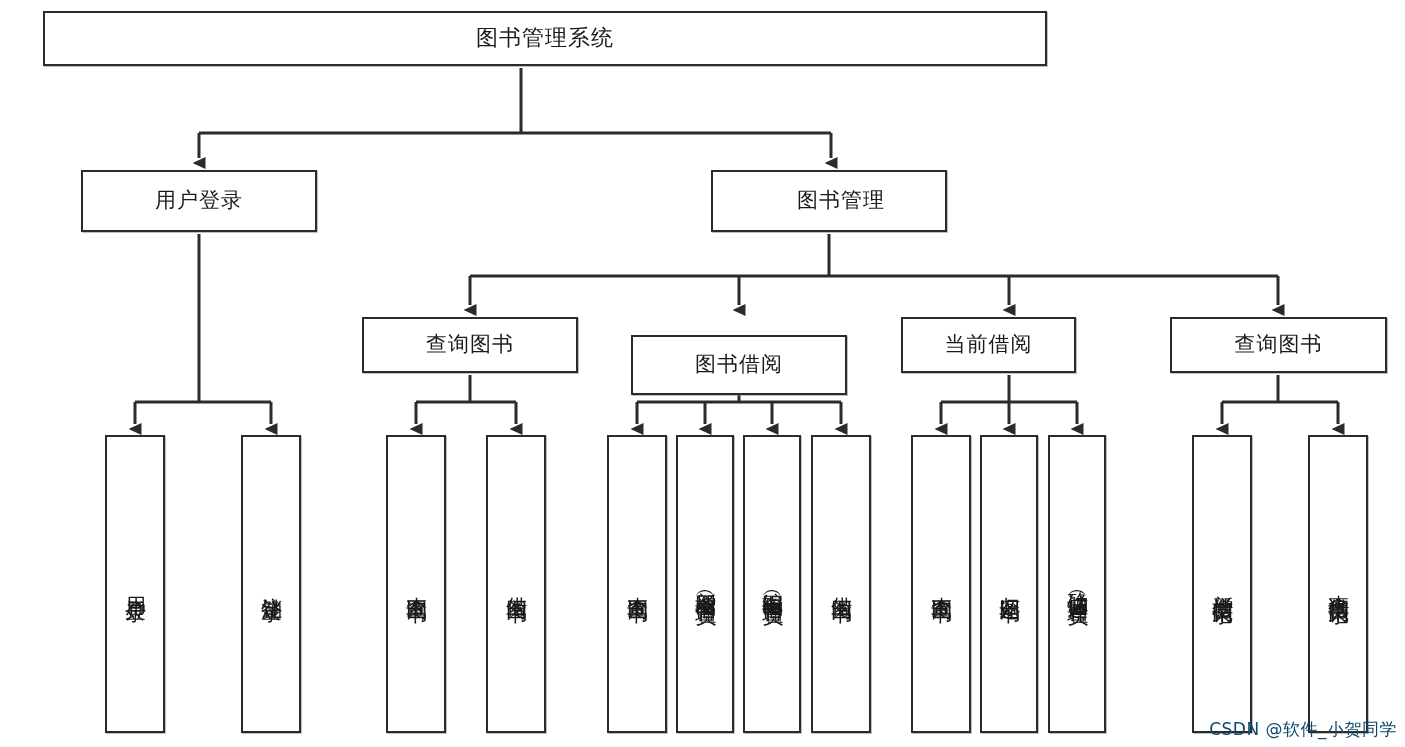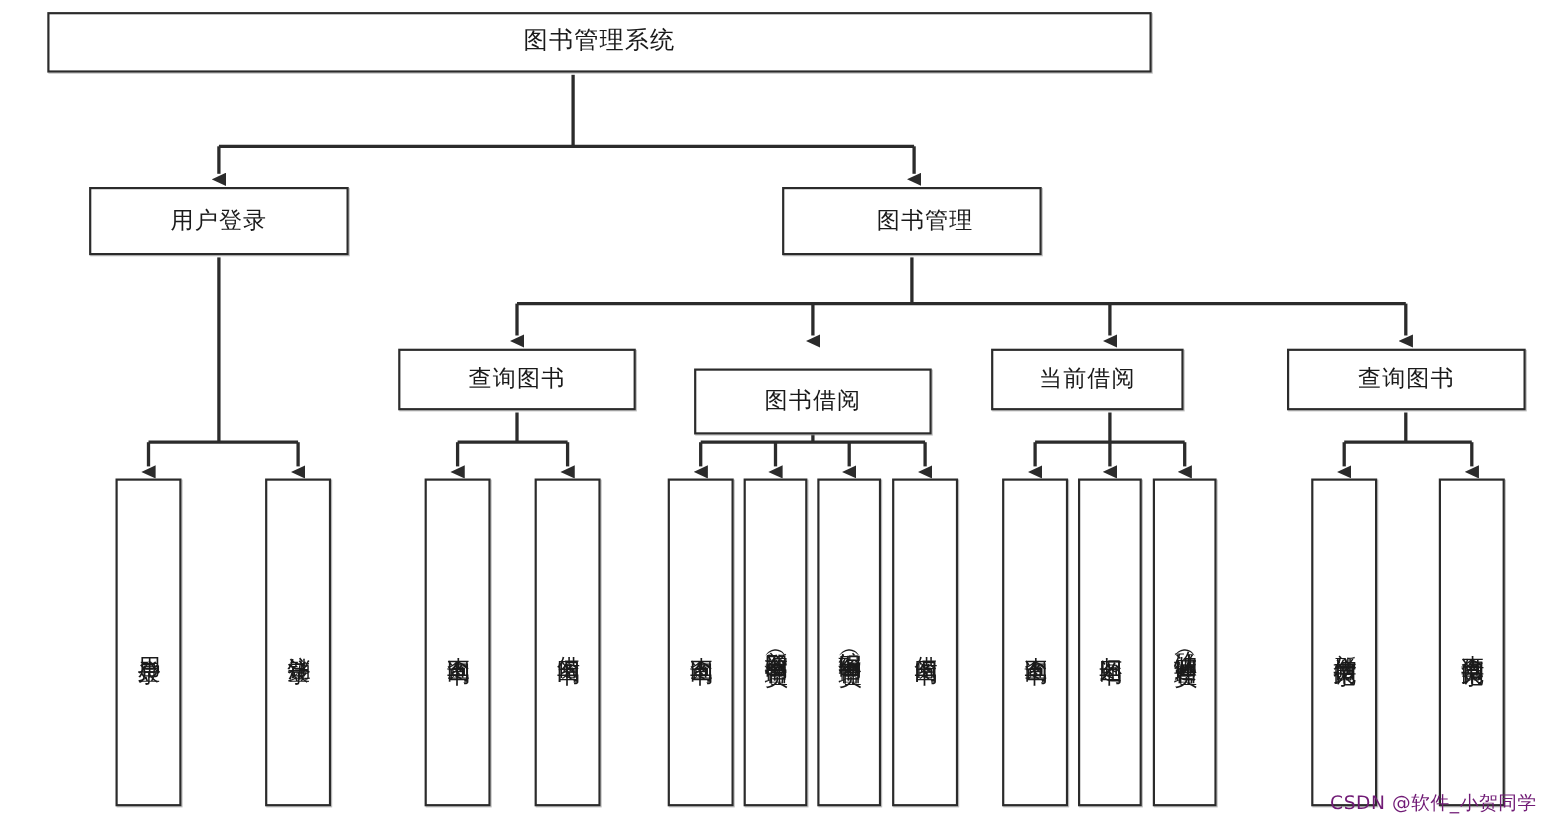--- a/index.html
+++ b/index.html
@@ -60,21 +60,21 @@
   }
   .node.root {
     font-size: 22px;
     margin-left: 24px;
   }
   #watermark {
     position: absolute;
     right: 8px;
     bottom: 6px;
     font-size: 17px;
-    color: #701a75;
+    color: #0c4a6e;
     letter-spacing: 0.5px;
     white-space: nowrap;
     user-select: none;
   }
 </style>
 </head>
 <body>
 
 <div id="canvas">
 

